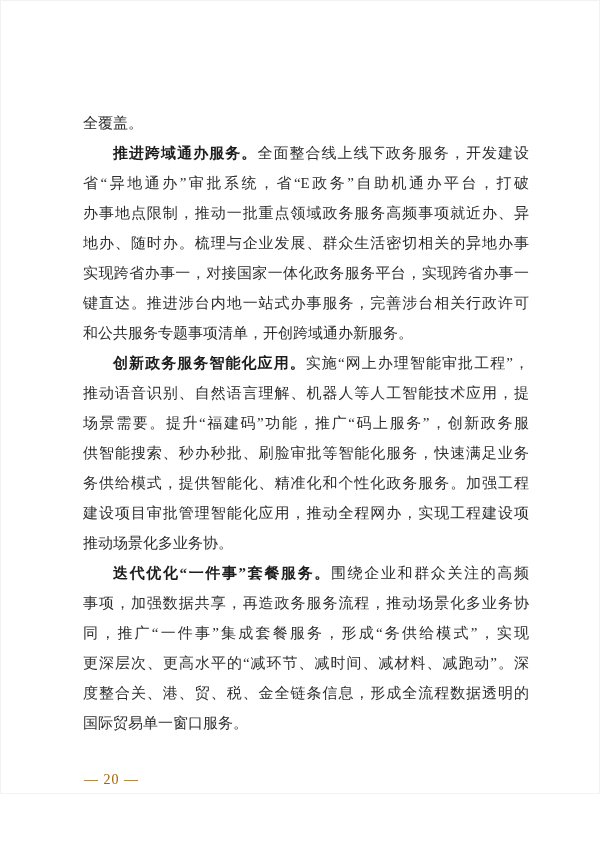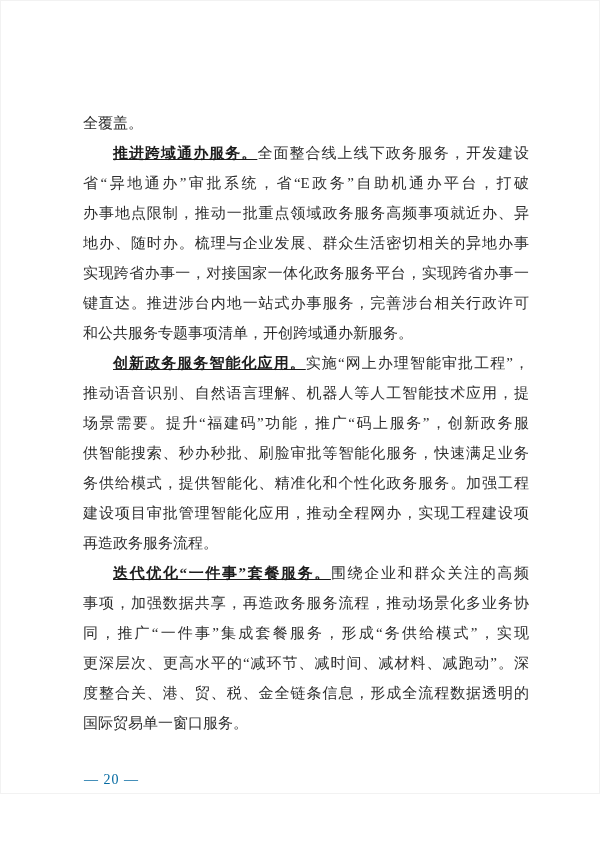--- a/index.html
+++ b/index.html
@@ -35,28 +35,27 @@
   .line.short {
     text-align: left;
     text-align-last: left;
   }
   .line.indent {
     text-indent: 2em;
   }
   .b {
     font-weight: 700;
     color: #1d1d1d;
-    text-decoration: underline;
   }
   .footer {
     position: absolute;
     left: 83px;
     top: 771px;
     font-size: 14px;
-    color: #0369a1;
+    color: #a16207;
     letter-spacing: 1px;
     font-family: "Liberation Serif", "DejaVu Serif", serif;
   }
 </style>
 </head>
 <body>
 
 <div class="doc">
   <div class="content">
     <div class="line short"><span class="b"></span><span>全覆盖。</span></div>
@@ -66,21 +65,21 @@
     <div class="line"><span class="b"></span><span>地办、随时办。梳理与企业发展、群众生活密切相关的异地办事</span></div>
     <div class="line"><span class="b"></span><span>实现跨省办事一，对接国家一体化政务服务平台，实现跨省办事一</span></div>
     <div class="line"><span class="b"></span><span>键直达。推进涉台内地一站式办事服务，完善涉台相关行政许可</span></div>
     <div class="line short"><span class="b"></span><span>和公共服务专题事项清单，开创跨域通办新服务。</span></div>
     <div class="line indent"><span class="b">创新政务服务智能化应用。</span><span>实施“网上办理智能审批工程”，</span></div>
     <div class="line"><span class="b"></span><span>推动语音识别、自然语言理解、机器人等人工智能技术应用，提</span></div>
     <div class="line"><span class="b"></span><span>场景需要。提升“福建码”功能，推广“码上服务”，创新政务服</span></div>
     <div class="line"><span class="b"></span><span>供智能搜索、秒办秒批、刷脸审批等智能化服务，快速满足业务</span></div>
     <div class="line"><span class="b"></span><span>务供给模式，提供智能化、精准化和个性化政务服务。加强工程</span></div>
     <div class="line"><span class="b"></span><span>建设项目审批管理智能化应用，推动全程网办，实现工程建设项</span></div>
-    <div class="line short"><span class="b"></span><span>再造政务服务流程。</span></div>
+    <div class="line short"><span class="b"></span><span>推动场景化多业务协。</span></div>
     <div class="line indent"><span class="b">迭代优化“一件事”套餐服务。</span><span>围绕企业和群众关注的高频</span></div>
     <div class="line"><span class="b"></span><span>事项，加强数据共享，再造政务服务流程，推动场景化多业务协</span></div>
     <div class="line"><span class="b"></span><span>同，推广“一件事”集成套餐服务，形成“务供给模式”，实现</span></div>
     <div class="line"><span class="b"></span><span>更深层次、更高水平的“减环节、减时间、减材料、减跑动”。深</span></div>
     <div class="line"><span class="b"></span><span>度整合关、港、贸、税、金全链条信息，形成全流程数据透明的</span></div>
     <div class="line short"><span class="b"></span><span>国际贸易单一窗口服务。</span></div>
   </div>
   <div class="footer">— 20 —</div>
 </div>
 

